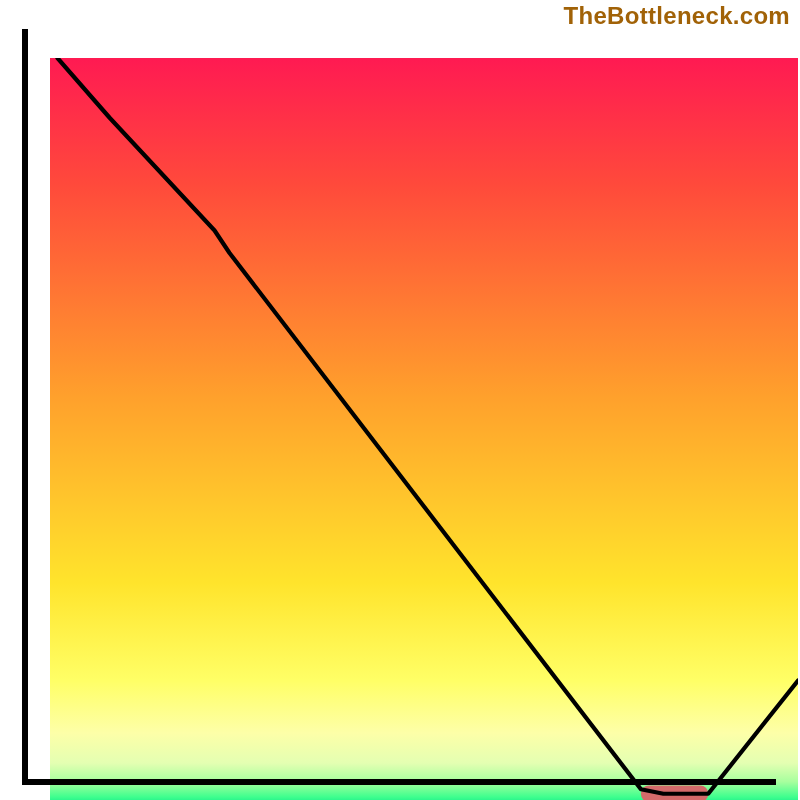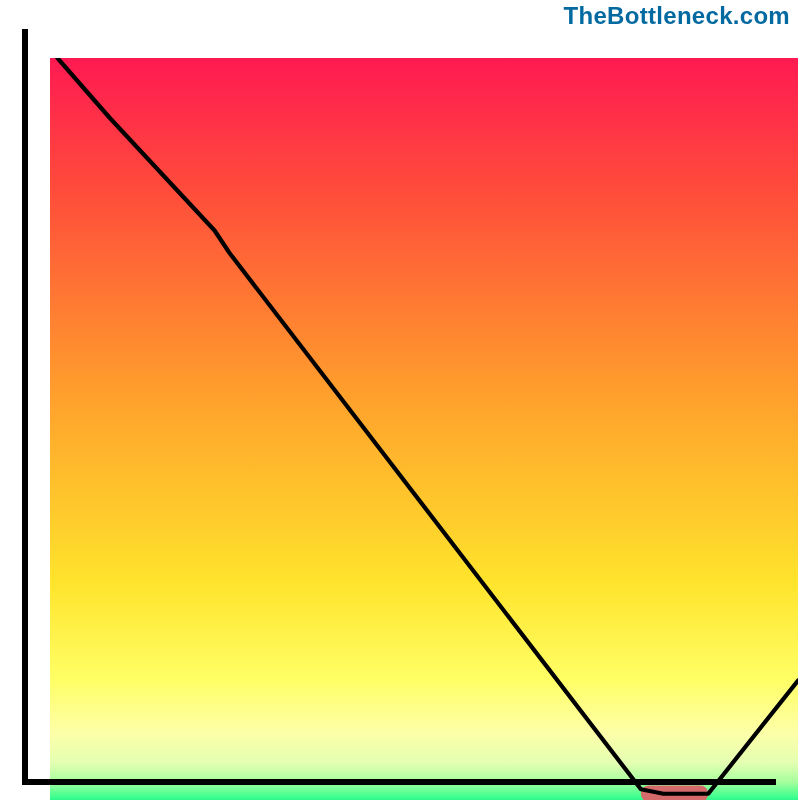--- a/index.html
+++ b/index.html
@@ -15,21 +15,21 @@
     position: relative;
     width: 800px;
     height: 800px;
   }
   .watermark {
     position: absolute;
     top: 2px;
     right: 10px;
     font-size: 24px;
     font-weight: 600;
-    color: #0369a1;
+    color: #a16207;
     letter-spacing: 0.3px;
   }
   .plot-frame {
     position: absolute;
     left: 22px;
     top: 29px;
     width: 754px;
     height: 750px;
     box-sizing: border-box;
   }

